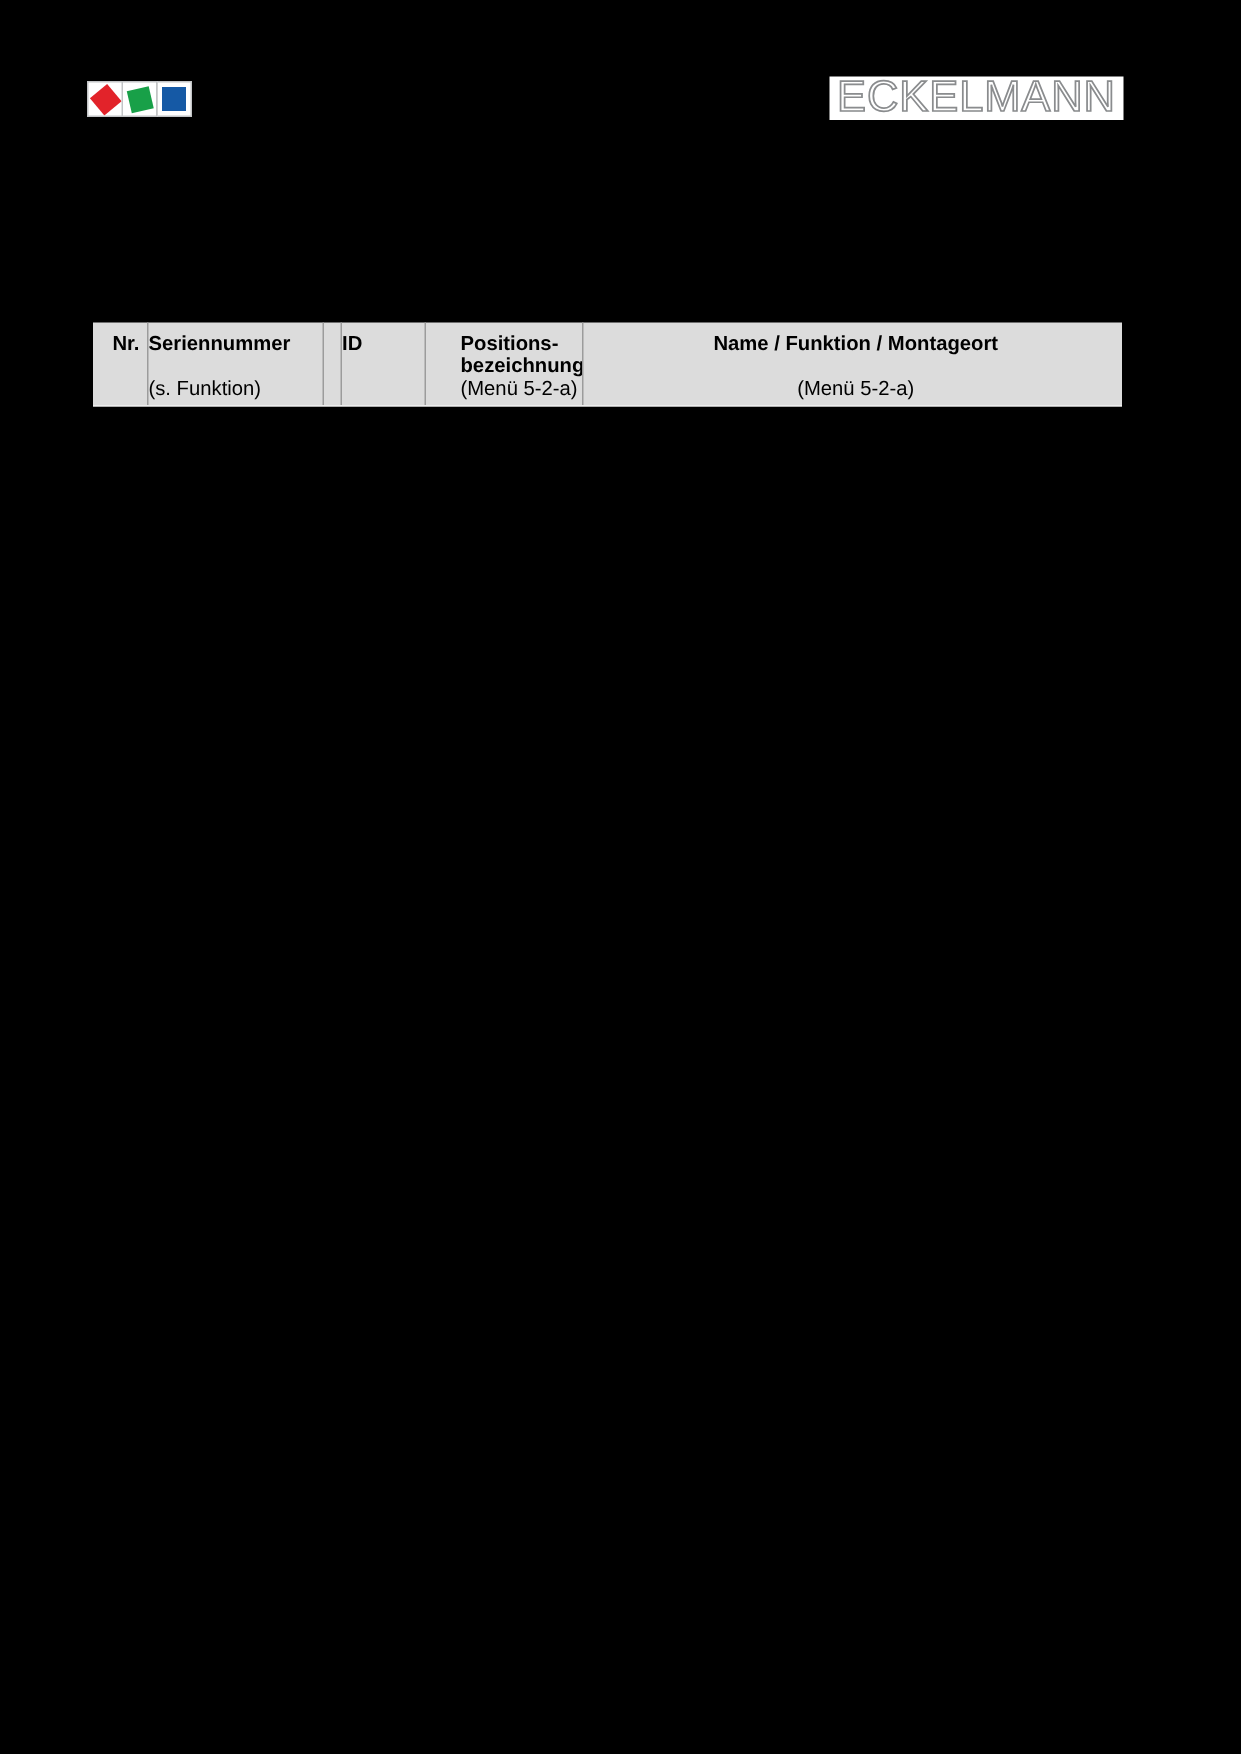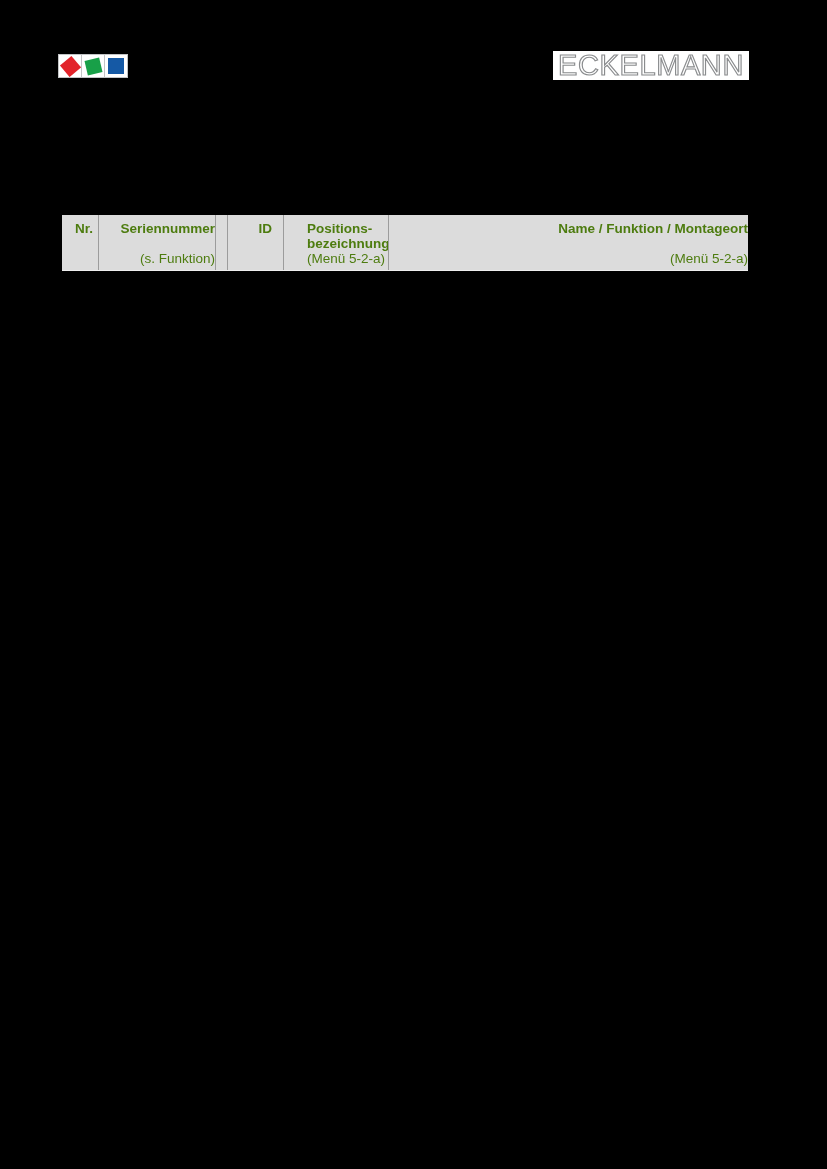--- a/index.html
+++ b/index.html
@@ -57,35 +57,35 @@
     }
   }
 
   
   .table-header{
     position:absolute;left:62px;top:215px;
     width:686px;height:55px;
     background:var(--table-header-bg);
     border-bottom:1px solid #eeeeee;
     display:flex;
-    color:#4d7c0f;
+    color:#000000;
   }
   .cell{
     box-sizing:border-box;
     border-left:1px solid var(--table-divider);
     padding-top:6px;
     overflow:hidden;
   }
   .cell.c0{border-left:none;}
   .c0{width:36px;text-align:right;padding-right:5px;}
-  .c1{width:117px;text-align:right;}
+  .c1{width:117px;text-align:left;}
   .c2{width:12px;}
-  .c3{width:56px;text-align:right;padding-right:11px;}
+  .c3{width:56px;text-align:left;padding-right:11px;}
   .c4{width:105px;text-align:left;padding-left:23px;}
-  .c5{width:360px;text-align:right;padding-left:4px;}
+  .c5{width:360px;text-align:center;padding-left:4px;}
   .l{
     height:15.2px;line-height:15.2px;
     font-size:13.5px;
     white-space:nowrap;
   }
   .l.b{font-weight:bold;}
 </style>
 </head>
 <body>
 

